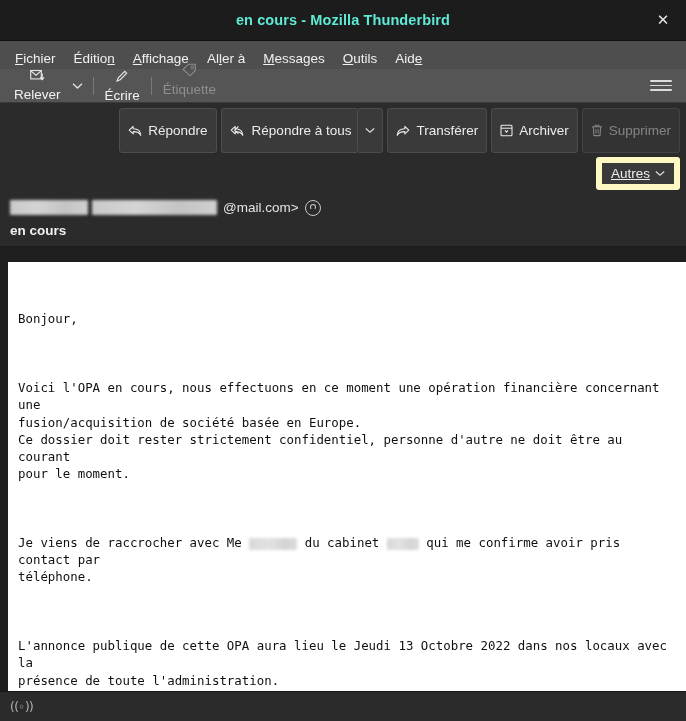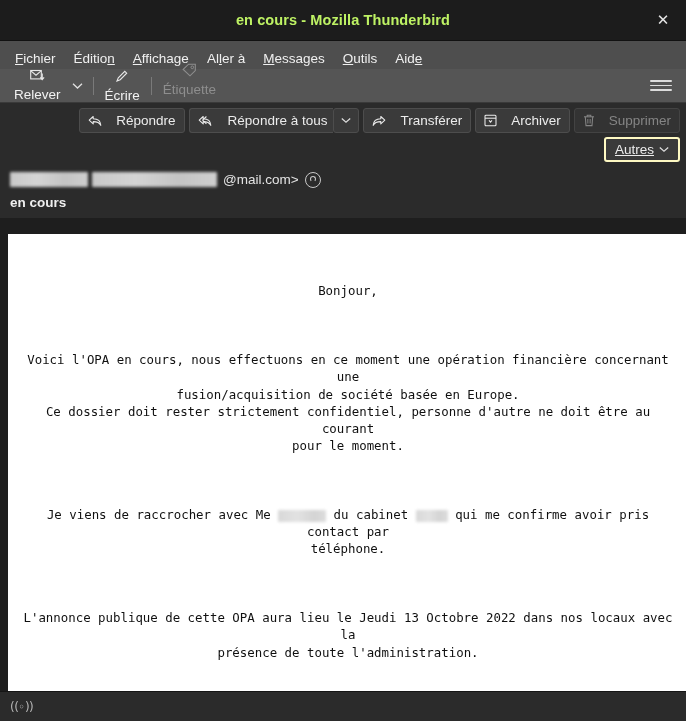--- a/index.html
+++ b/index.html
@@ -32,21 +32,21 @@
     display: flex;
     align-items: center;
     position: relative;
     border-bottom: 1px solid #111;
   }
   .titlebar-title {
     width: 100%;
     text-align: center;
     font-size: 14.5px;
     font-weight: bold;
-    color: #bef264;
+    color: #5eead4;
     letter-spacing: 0.1px;
   }
   .close-btn {
     position: absolute;
     right: 10px;
     top: 50%;
     transform: translateY(-50%);
     width: 26px;
     height: 24px;
     display: flex;
@@ -144,27 +144,27 @@
     padding: 5px 6px 2px 6px;
     display: flex;
     align-items: center;
     justify-content: flex-end;
     gap: 4px;
     box-sizing: border-box;
   }
   .mb-btn {
     display: flex;
     align-items: center;
-    gap: 14px;
+    gap: 6px;
     font-size: 13.5px;
     color: #ececec;
     background: #3a3a3a;
     border: 1px solid #4d4d4d;
     border-radius: 3px;
-    padding: 4px 8px;
+    padding: 14px 8px;
     cursor: pointer;
     white-space: nowrap;
   }
   .mb-btn.disabled {
     color: #858585;
     background: #333333;
     border-color: #434343;
     cursor: default;
   }
   .mb-btn.split {
@@ -191,21 +191,21 @@
     justify-content: flex-end;
     padding: 2px 6px 4px 6px;
   }
   .autres-btn {
     display: flex;
     align-items: center;
     gap: 5px;
     font-size: 13.5px;
     color: #ececec;
     background: #3a3a3a;
-    border: 2px solid #fef9c3;
+    border: 6px solid #fef9c3;
     border-radius: 3px;
     padding: 3px 9px;
     cursor: pointer;
     text-decoration: underline;
   }
 
   
   .headers {
     background: #2b2b2b;
     padding: 3px 10px 8px 10px;
@@ -276,21 +276,20 @@
   }
 
   
   .body-wrap {
     flex: 1;
     background: #1e1e1e;
     padding: 16px 0 0 8px;
     box-sizing: border-box;
     overflow: hidden;
     display: flex;
-    text-align: center;
   }
   .body-pane {
     flex: 1;
     background: #ffffff;
     color: #101010;
     font-family: "DejaVu Sans Mono", "Liberation Mono", monospace;
     font-size: 12.4px;
     line-height: 17.2px;
     padding: 14px 8px 8px 10px;
     box-sizing: border-box;

